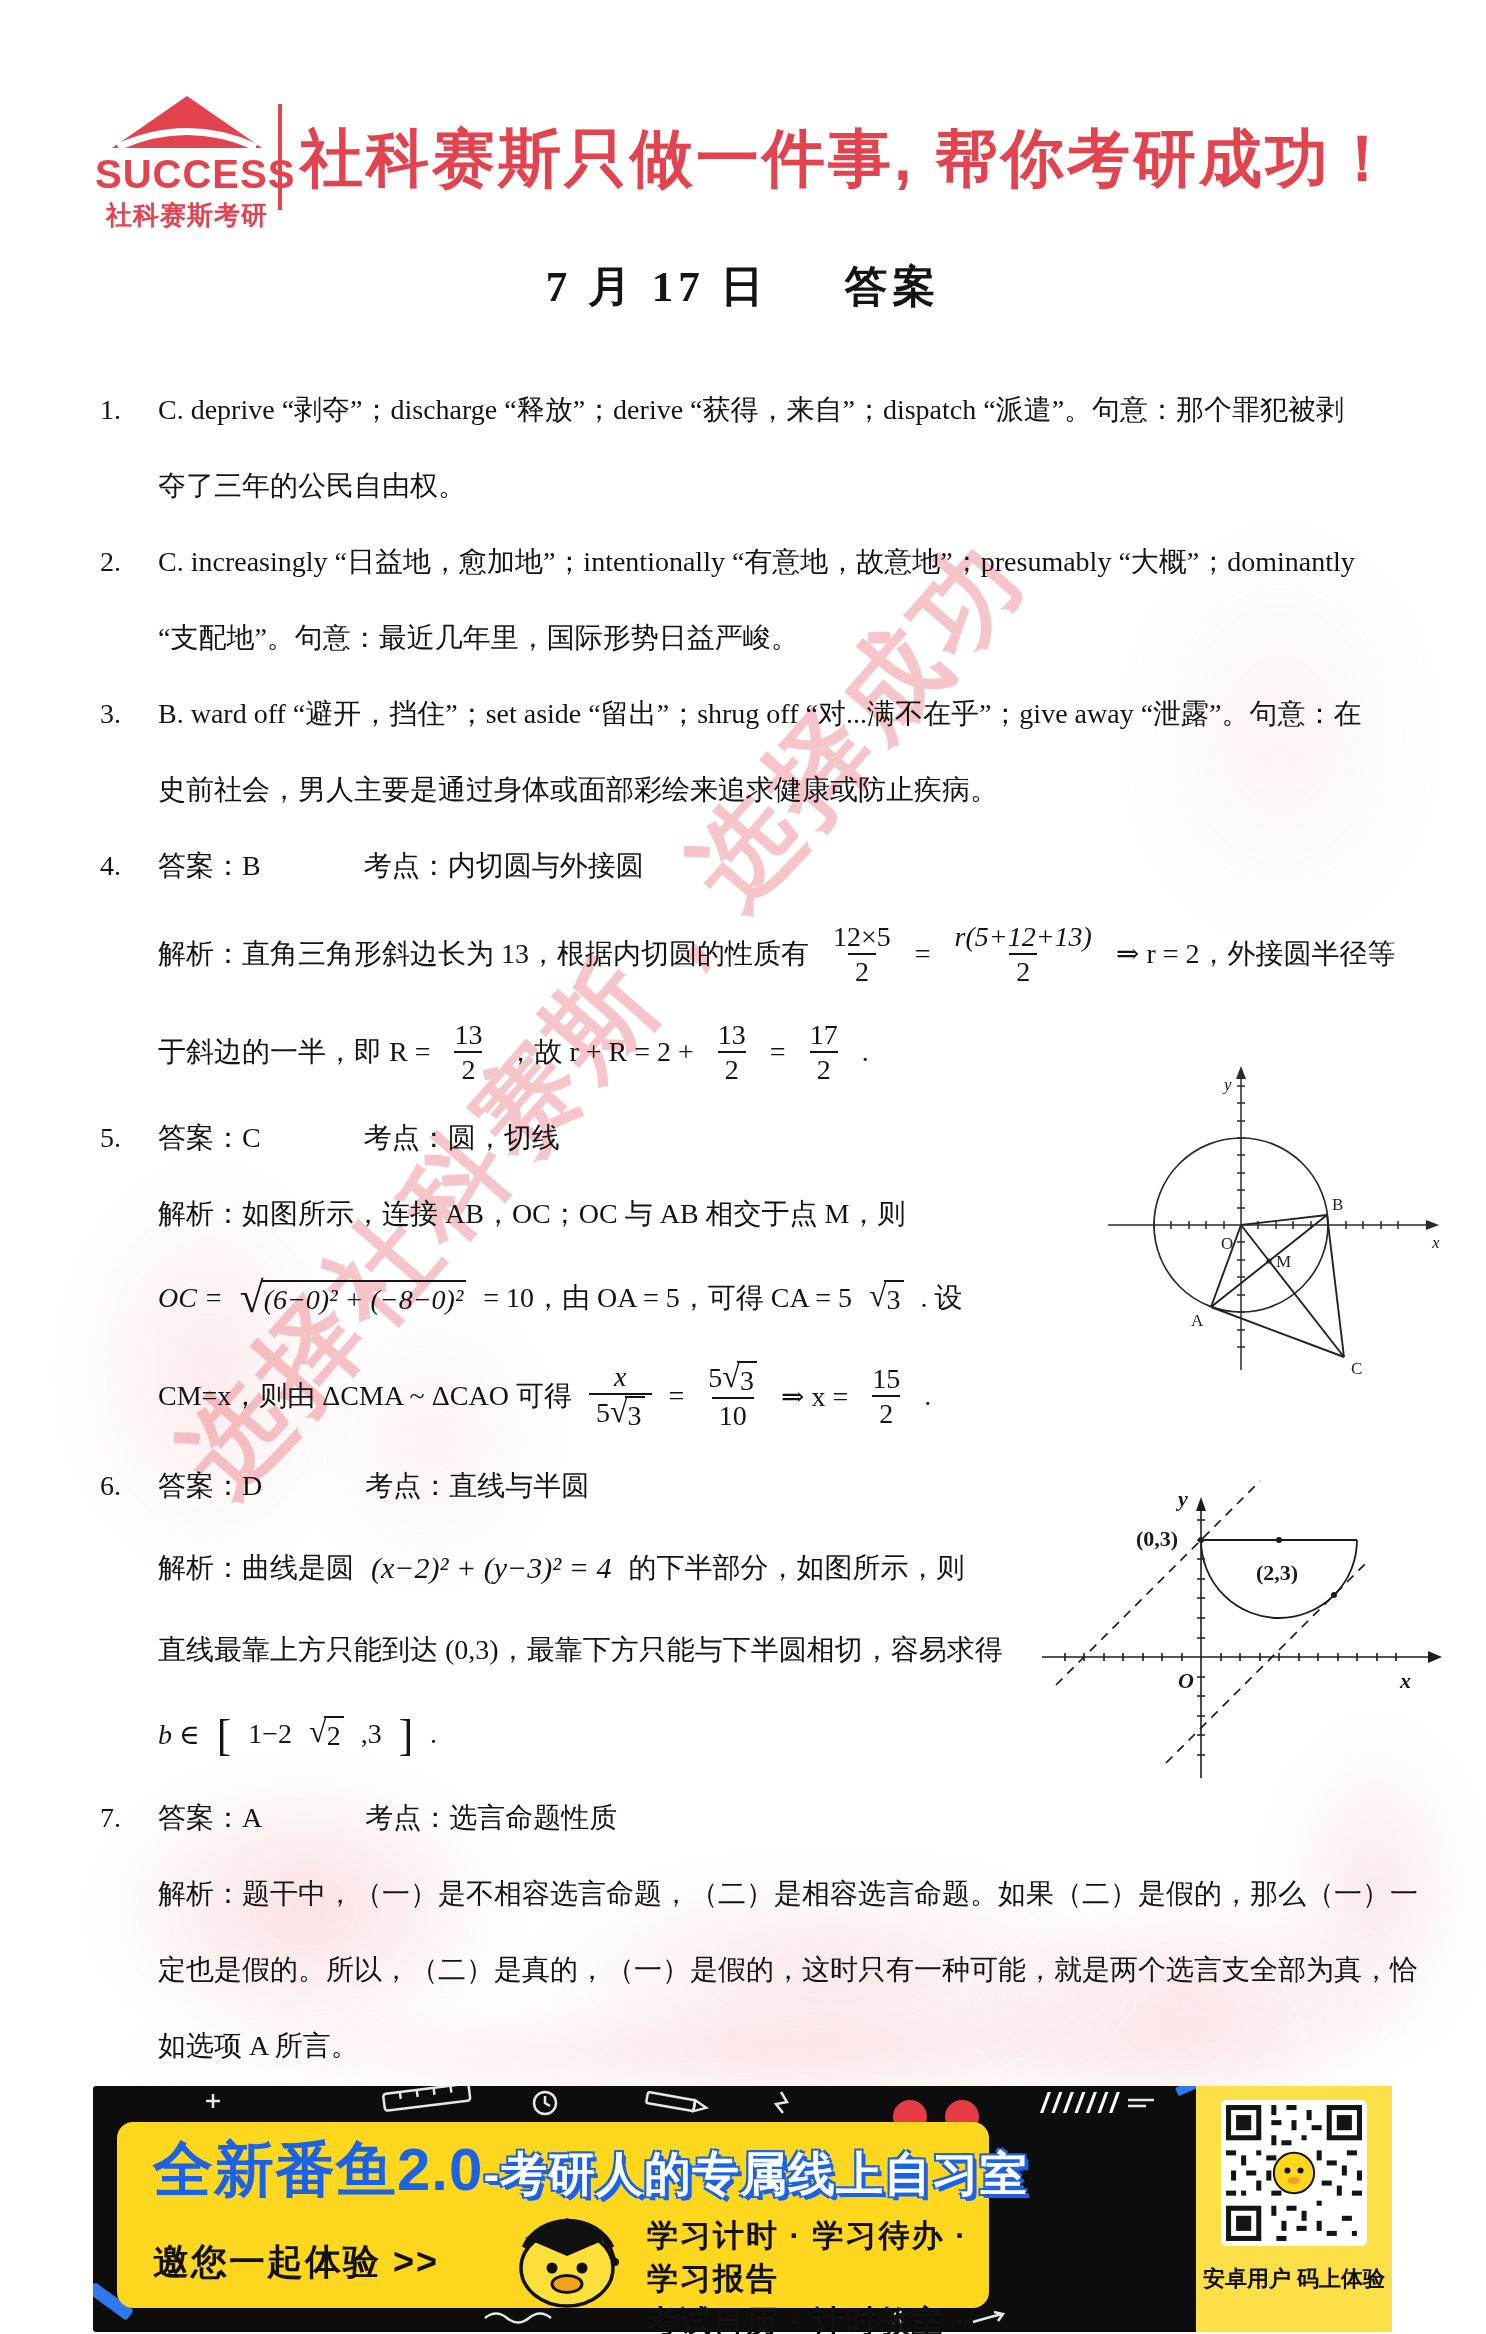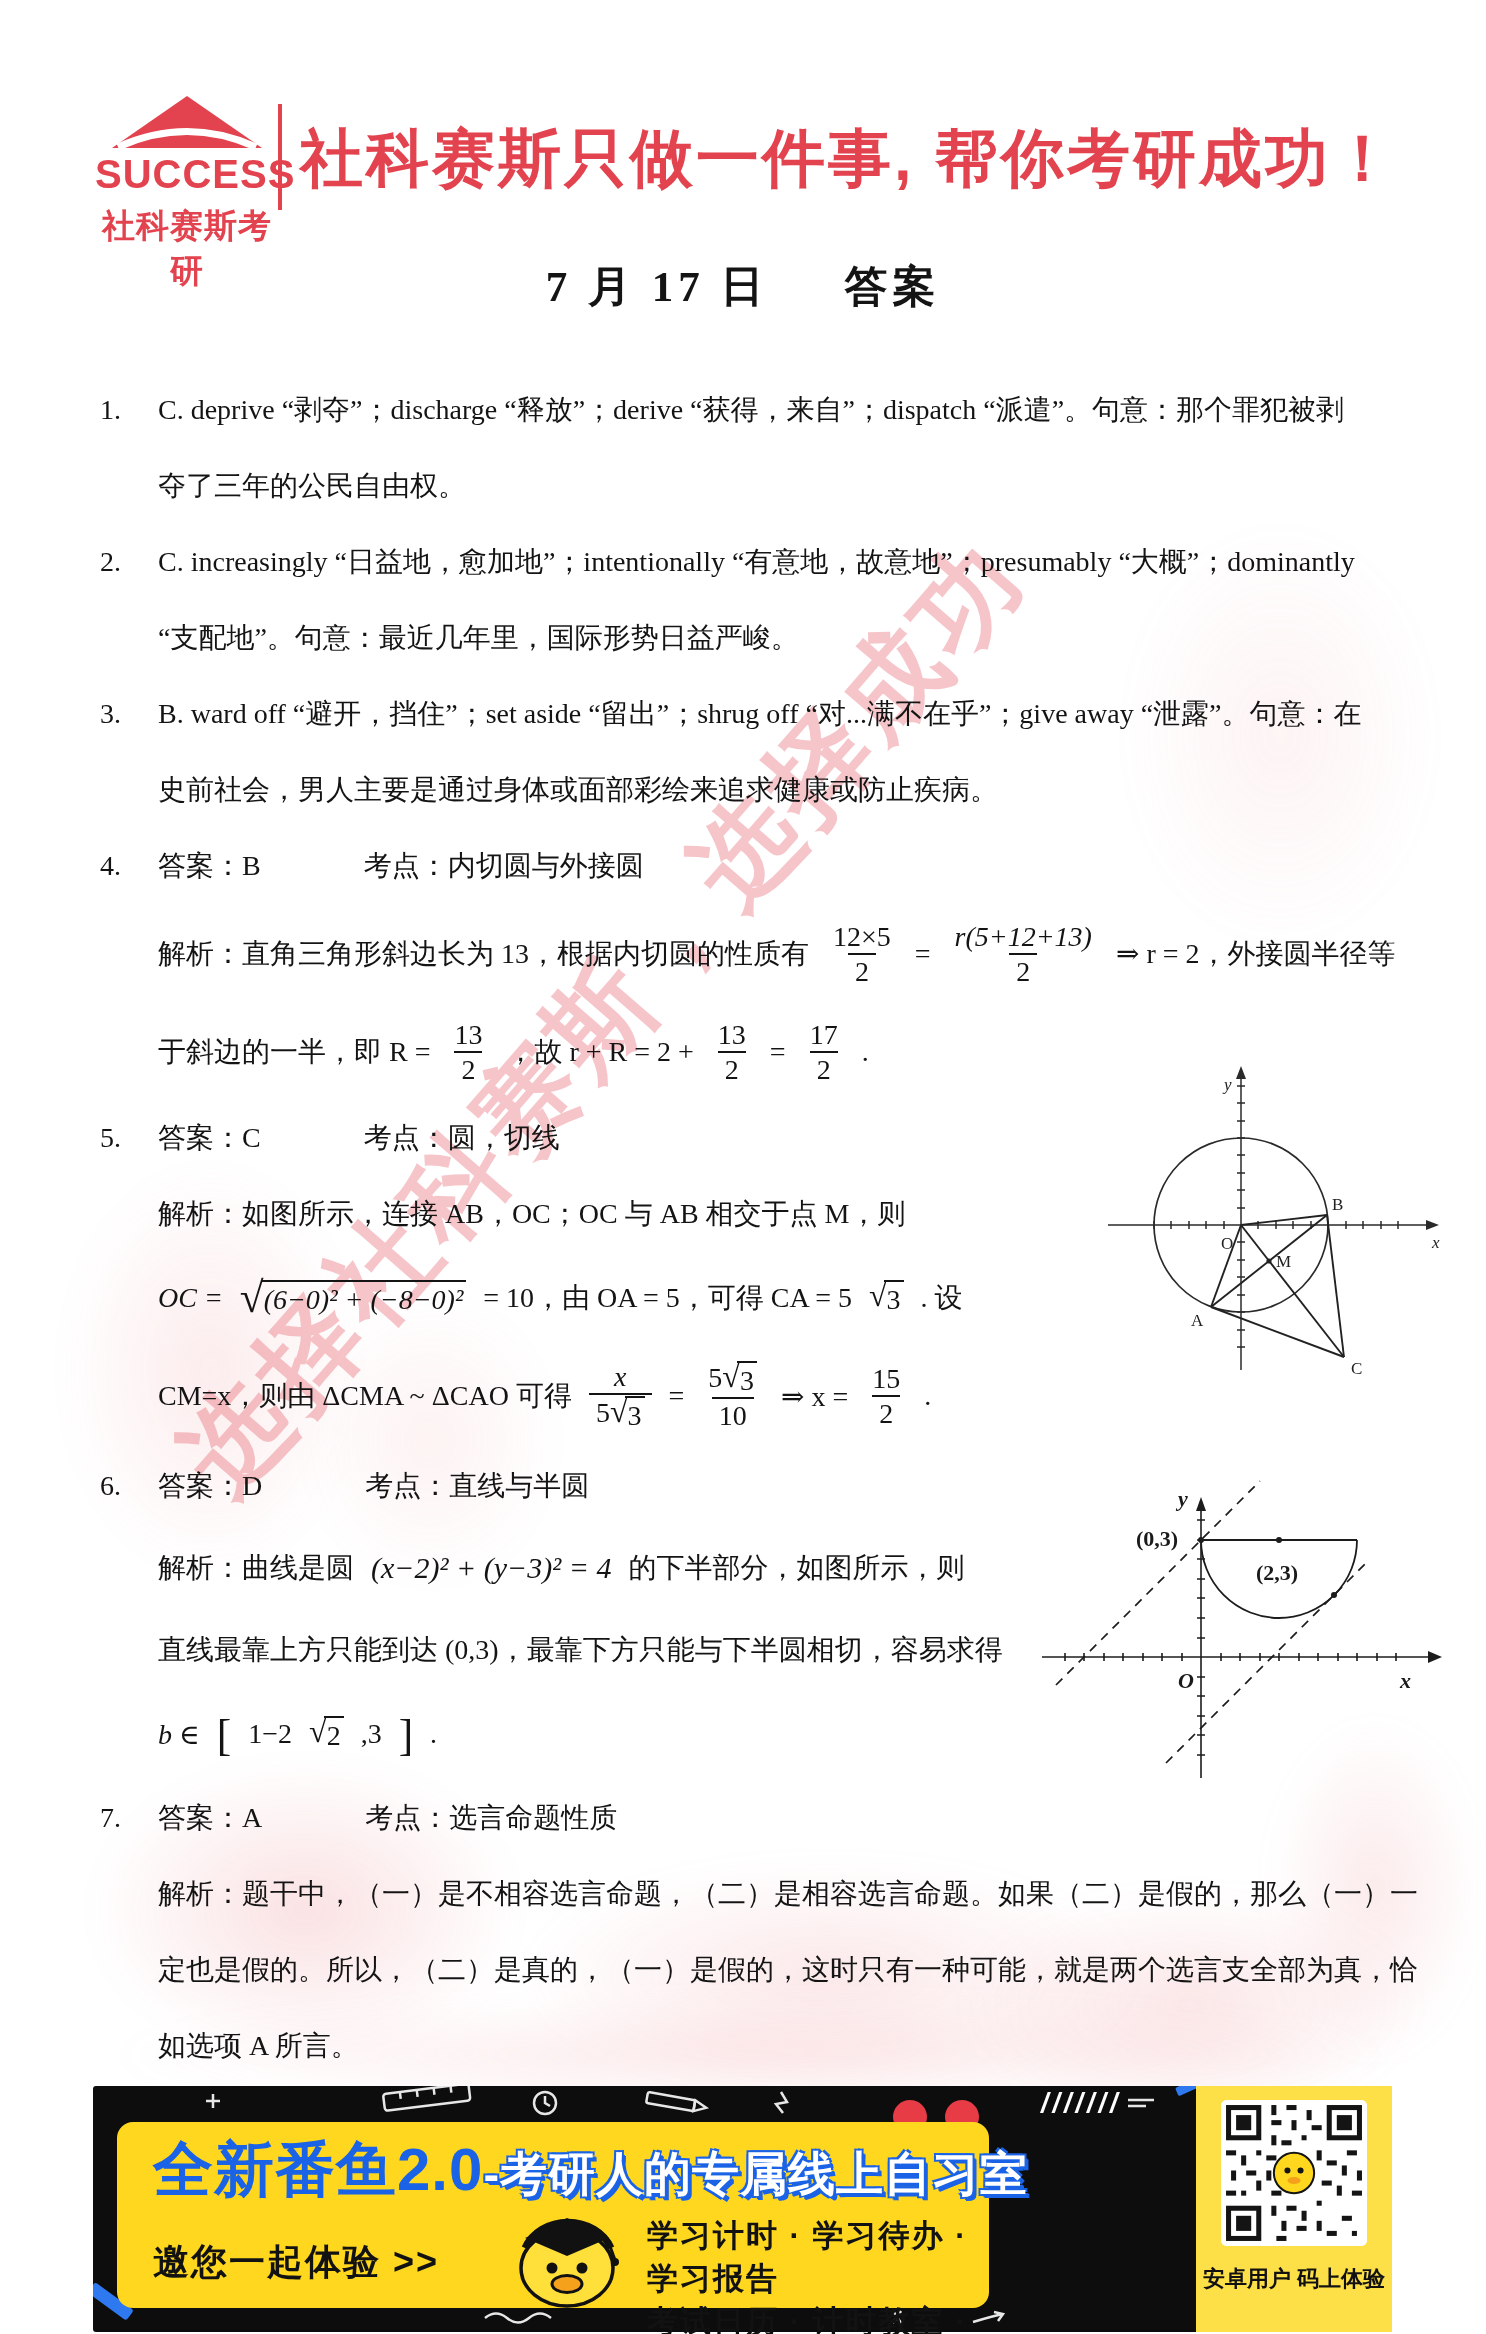--- a/index.html
+++ b/index.html
@@ -7,21 +7,21 @@
         font-family:"Liberation Serif","DejaVu Serif",serif;color:#141414;}
   
   .watermark{position:absolute;left:150px;top:1432px;transform:rotate(-49deg);transform-origin:0 0;
              font-family:"Liberation Sans",sans-serif;font-weight:bold;font-size:104px;letter-spacing:7px;
              color:rgba(226,75,86,0.32);white-space:nowrap;z-index:3;pointer-events:none;}
   .blob{position:absolute;border-radius:50%;filter:blur(16px);pointer-events:none;z-index:0;
         background:radial-gradient(closest-side,rgba(238,148,152,0.40),rgba(238,148,152,0));}
   
   .logo{position:absolute;left:95px;top:92px;width:184px;text-align:center;color:#e2434e;z-index:4;}
   .logo .brand{font-family:"Liberation Sans",sans-serif;font-weight:bold;font-size:40px;letter-spacing:1px;line-height:1.02;}
-  .logo .sub{font-family:"Liberation Sans",sans-serif;font-weight:bold;font-size:33px;margin-top:9px;letter-spacing:1px;}
+  .logo .sub{font-family:"Liberation Sans",sans-serif;font-weight:bold;font-size:26px;margin-top:3px;letter-spacing:1px;}
   .divider{position:absolute;left:278px;top:104px;width:4px;height:106px;background:#e2434e;z-index:4;}
   .slogan{position:absolute;left:300px;top:116px;font-family:"Liberation Sans",sans-serif;font-weight:bold;
           font-size:63px;letter-spacing:3px;color:#e2434e;white-space:nowrap;z-index:4;}
   
   .doc-title{position:absolute;left:0;top:258px;width:100%;text-align:center;font-weight:bold;
              font-size:43px;letter-spacing:5px;z-index:4;}
   .tgap{display:inline-block;width:76px;}
   
   .content{position:absolute;left:100px;top:372px;width:1310px;font-size:28px;z-index:4;}
   .row{position:relative;padding-left:58px;}

